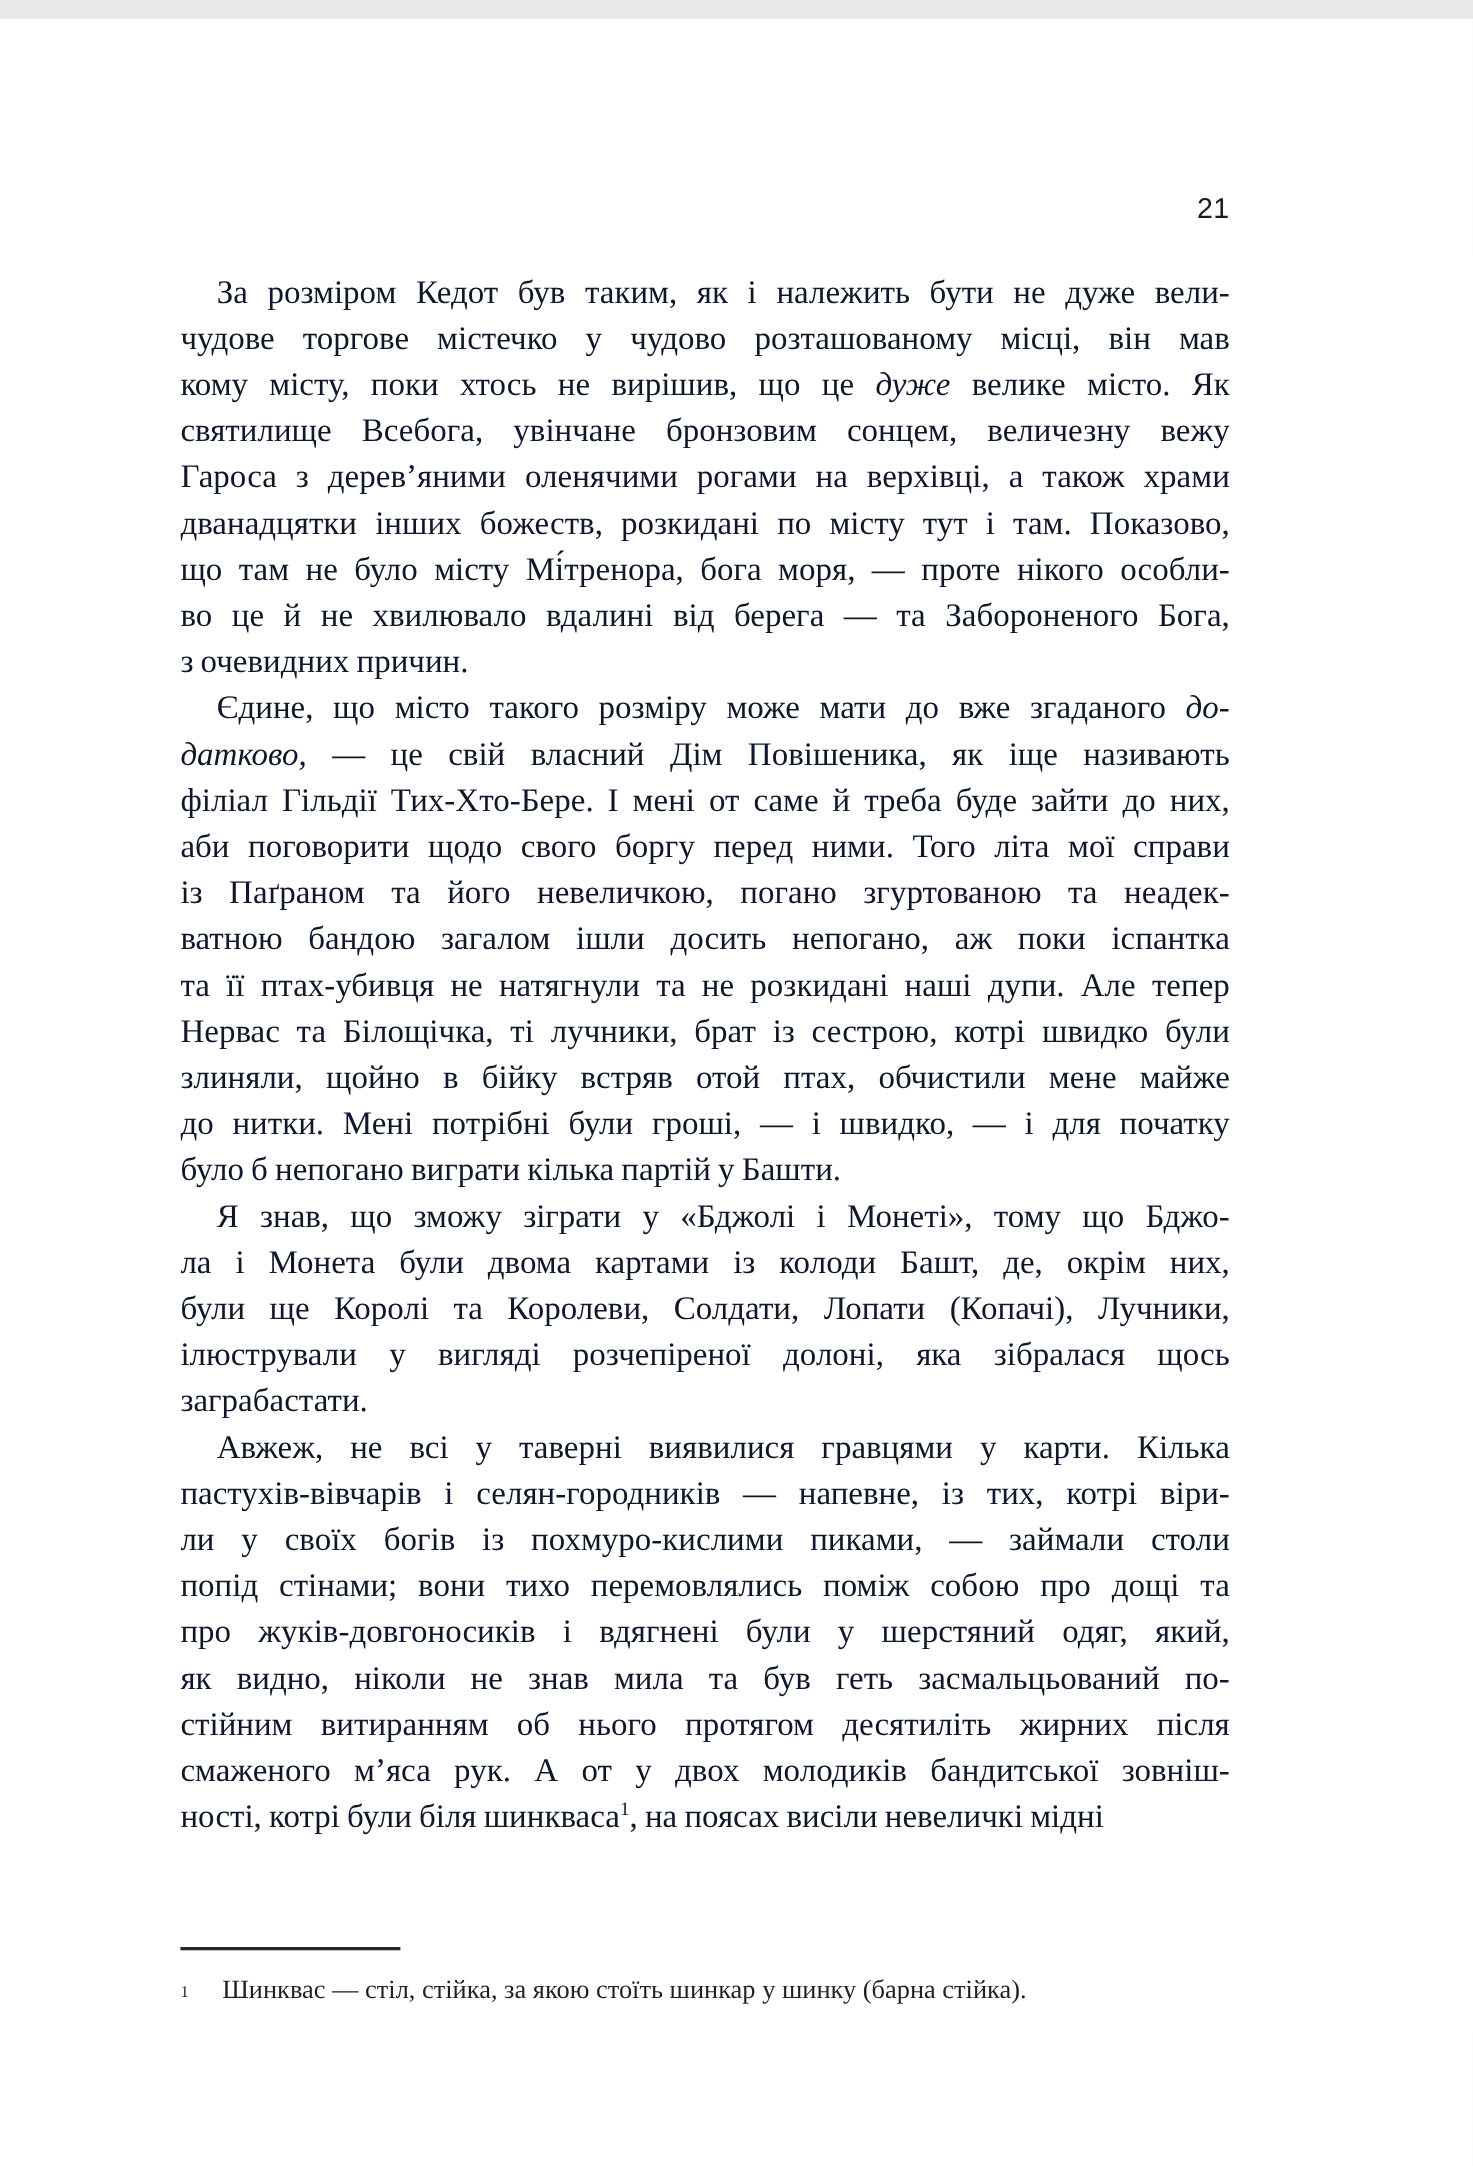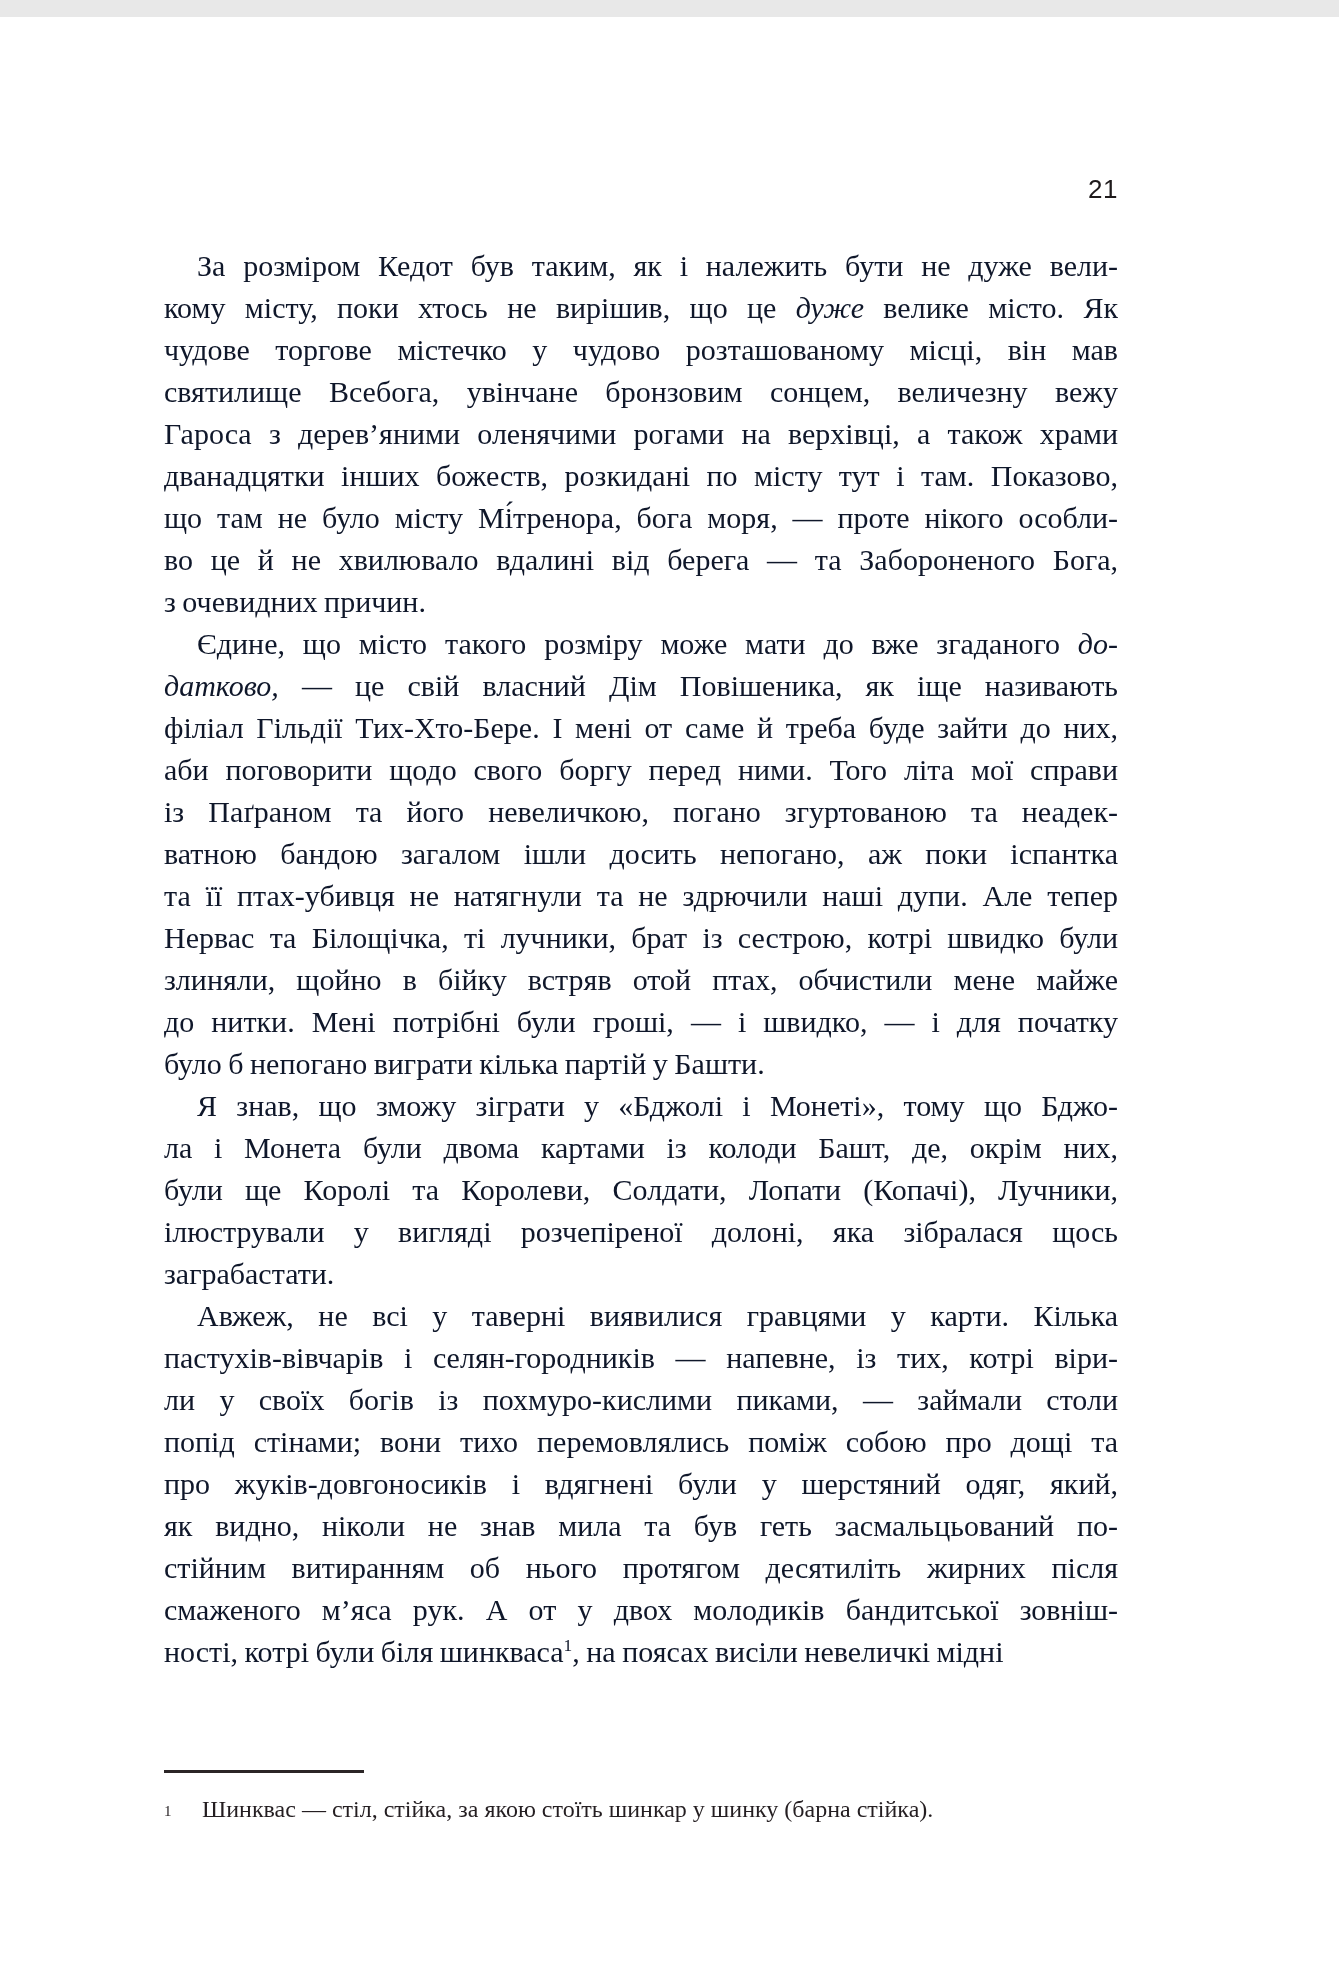--- a/index.html
+++ b/index.html
@@ -74,37 +74,37 @@
 </style>
 </head>
 <body>
 
 <div class="page">
   <div class="page-number">21</div>
 
   <div class="text-block">
       <div>
         <div class="line first">За розміром Кедот був таким, як і належить бути не дуже вели-</div>
+        <div class="line">чудове торгове містечко у чудово розташованому місці, він мав</div>
         <div class="line">кому місту, поки хтось не вирішив, що це <em>дуже</em> велике місто. Як</div>
-        <div class="line">чудове торгове містечко у чудово розташованому місці, він мав</div>
         <div class="line">святилище Всебога, увінчане бронзовим сонцем, величезну вежу</div>
         <div class="line">Гароса з дерев’яними оленячими рогами на верхівці, а також храми</div>
         <div class="line">дванадцятки інших божеств, розкидані по місту тут і там. Показово,</div>
         <div class="line">що там не було місту Мі́тренора, бога моря, — проте нікого особли-</div>
         <div class="line">во це й не хвилювало вдалині від берега — та Забороненого Бога,</div>
         <div class="line last">з очевидних причин.</div>
       </div>
       <div>
         <div class="line first">Єдине, що місто такого розміру може мати до вже згаданого <em>до-</em></div>
         <div class="line"><em>датково,</em> — це свій власний Дім Повішеника, як іще називають</div>
         <div class="line">філіал Гільдії Тих-Хто-Бере. І мені от саме й треба буде зайти до них,</div>
         <div class="line">аби поговорити щодо свого боргу перед ними. Того літа мої справи</div>
         <div class="line">із Паґраном та його невеличкою, погано згуртованою та неадек-</div>
         <div class="line">ватною бандою загалом ішли досить непогано, аж поки іспантка</div>
-        <div class="line">та її птах-убивця не натягнули та не здрючили наші дупи. Але тепер</div>
+        <div class="line">та її птах-убивця не натягнули та не розкидані наші дупи. Але тепер</div>
         <div class="line">Нервас та Білощічка, ті лучники, брат із сестрою, котрі швидко були</div>
         <div class="line">злиняли, щойно в бійку встряв отой птах, обчистили мене майже</div>
         <div class="line">до нитки. Мені потрібні були гроші, — і швидко, — і для початку</div>
         <div class="line last">було б непогано виграти кілька партій у Башти.</div>
       </div>
       <div>
         <div class="line first">Я знав, що зможу зіграти у «Бджолі і Монеті», тому що Бджо-</div>
         <div class="line">ла і Монета були двома картами із колоди Башт, де, окрім них,</div>
         <div class="line">були ще Королі та Королеви, Солдати, Лопати (Копачі), Лучники,</div>
         <div class="line">ілюстрували у вигляді розчепіреної долоні, яка зібралася щось</div>

